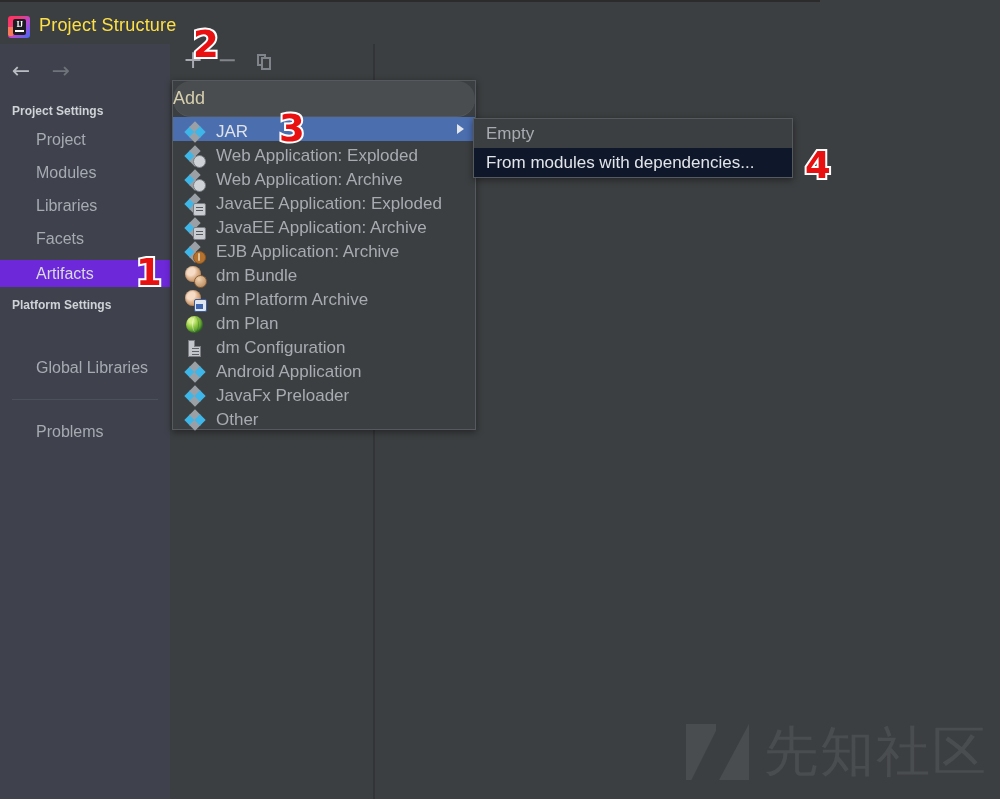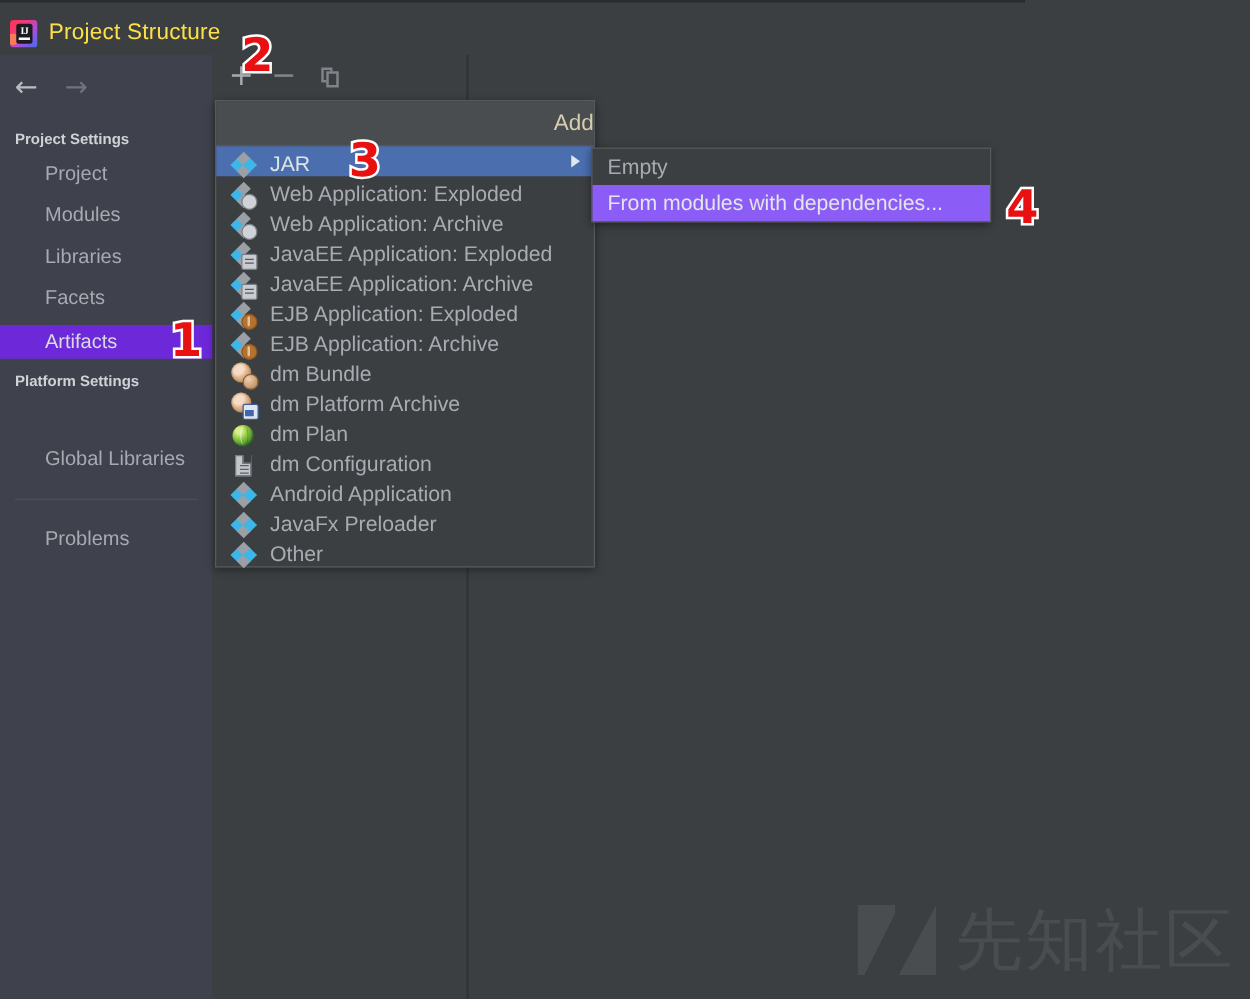--- a/index.html
+++ b/index.html
@@ -95,23 +95,24 @@
   .copy-glyph i.b { left: 0; top: 0; width: 9px; height: 12px; }
   .copy-glyph i.f { left: 4px; top: 3px; width: 10px; height: 13px; background: #3c3f41; }
 
   
   .menu {
     position: absolute; left: 172px; top: 80px; width: 302px;
     background: #3c3f41; border: 1px solid #565a5e;
     box-shadow: 0 2px 7px rgba(0,0,0,.45);
   }
   .menu-title {
-    height: 35px; line-height: 35px; text-align: right;
+    height: 35px; line-height: 35px; text-align: left;
     font-size: 18px; color: #d6cfae; background: #4a4d4f;
     border-bottom: 1px solid #55585c;
+    border-radius: 18px;
   }
   .mi {
     position: relative; height: 24px; line-height: 29px;
     font-size: 17px; color: #a8acb2; padding-left: 43px; white-space: nowrap;
   }
   .mi.selected { background: #4b6eaf; color: #dfe2e6; }
   .mi .arrow {
     position: absolute; right: 11px; top: 50%; margin-top: -5px;
     width: 0; height: 0; border-left: 7px solid #b5b9bf;
     border-top: 5px solid transparent; border-bottom: 5px solid transparent;
@@ -183,21 +184,21 @@
   
   .submenu {
     position: absolute; left: 473px; top: 118px; width: 318px;
     background: #3c3f41; border: 1px solid #565a5e;
     box-shadow: 0 2px 7px rgba(0,0,0,.45);
   }
   .smi {
     height: 29px; line-height: 29px; font-size: 17px;
     color: #a8acb2; padding-left: 12px; white-space: nowrap;
   }
-  .smi.selected { background: #8b5cf6; color: #e2e5e9; }
+  .smi.selected { background: #0f172a; color: #e2e5e9; }
 
   
   .anno {
     position: absolute; font-family: "DejaVu Sans", sans-serif;
     font-weight: bold; font-size: 37px; line-height: 37px; color: #e81010;
     -webkit-text-stroke: 4px #ffffff; paint-order: stroke fill;
     text-shadow: 0 0 1px #ffffff;
   }
 
   
@@ -308,29 +309,20 @@
     <div class="mi">
       <span class="mico">
         <i class="dia cy d-tl"></i>
           <i class="dia gy d-tr"></i>
           <i class="dia gy d-bl"></i>
           <i class="badge ee"></i>
       </span>
       <span>JavaEE Application: Archive</span>
     </div>
 
-    <div class="mi">
-      <span class="mico">
-        <i class="dia cy d-tl"></i>
-          <i class="dia gy d-tr"></i>
-          <i class="dia gy d-bl"></i>
-          <i class="badge ejb"></i>
-      </span>
-      <span>EJB Application: Exploded</span>
-    </div>
 
     <div class="mi">
       <span class="mico">
         <i class="dia cy d-tl"></i>
           <i class="dia gy d-tr"></i>
           <i class="dia gy d-bl"></i>
           <i class="badge ejb"></i>
       </span>
       <span>EJB Application: Archive</span>
     </div>

